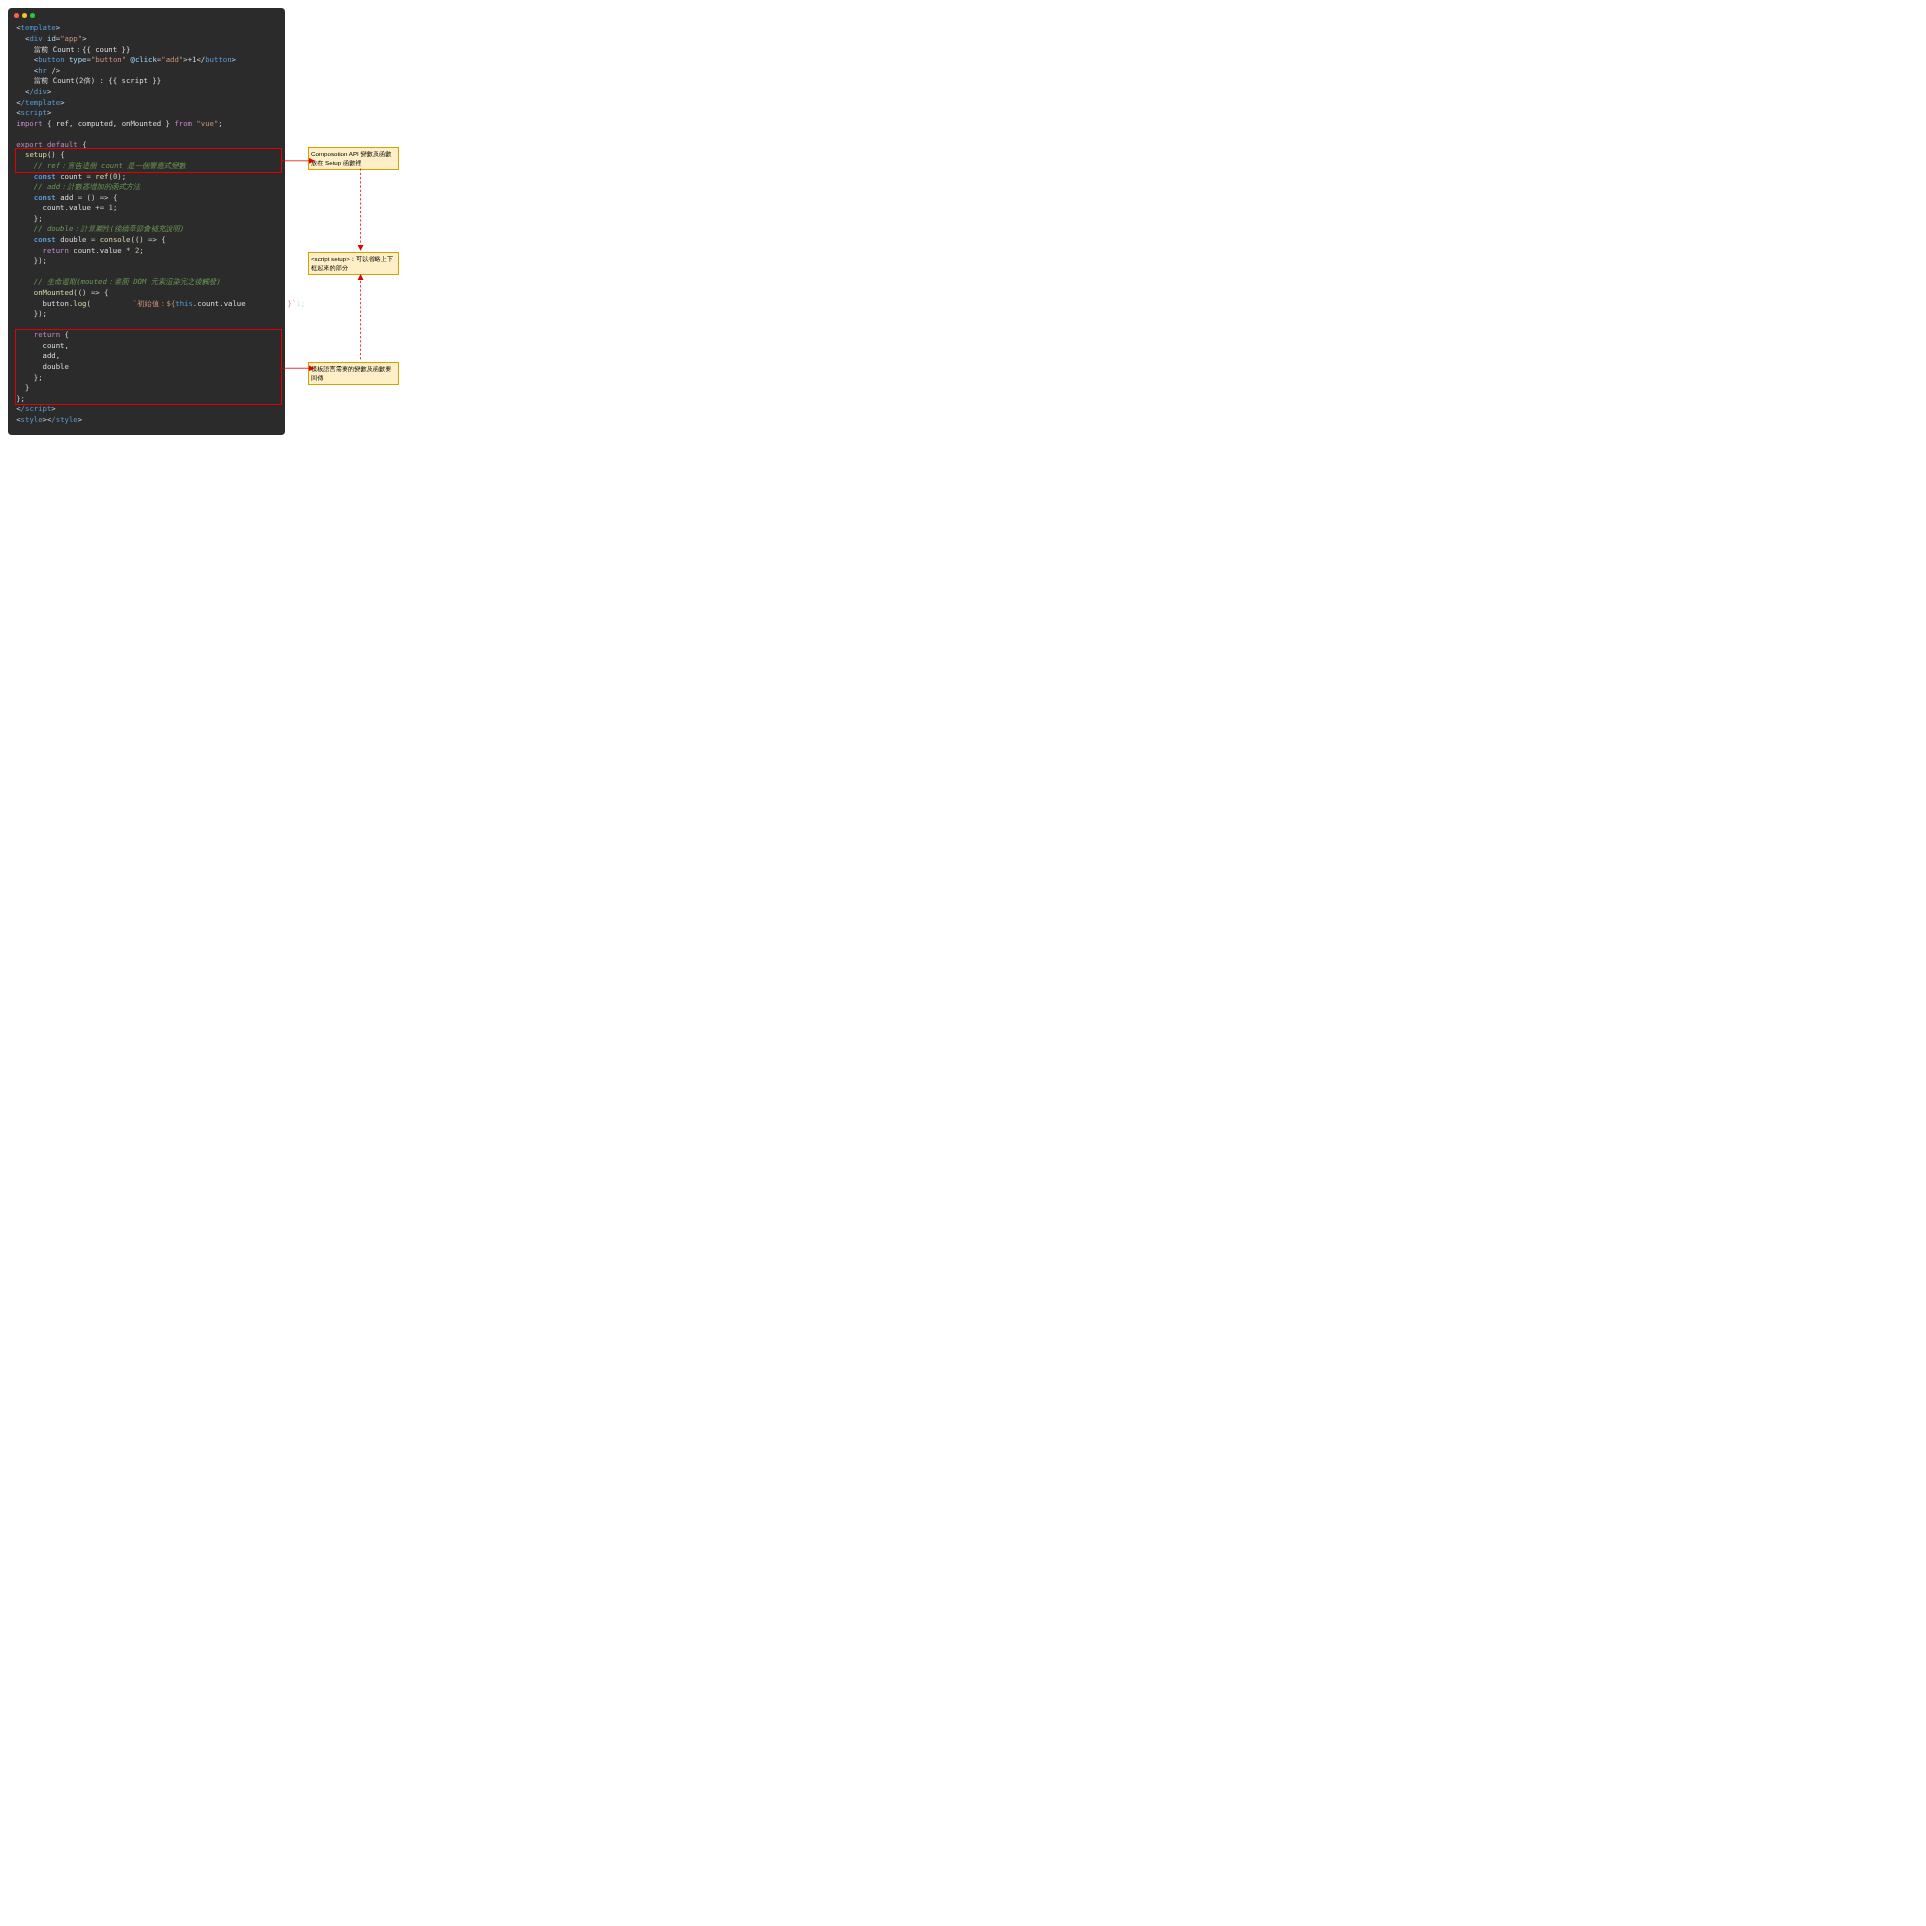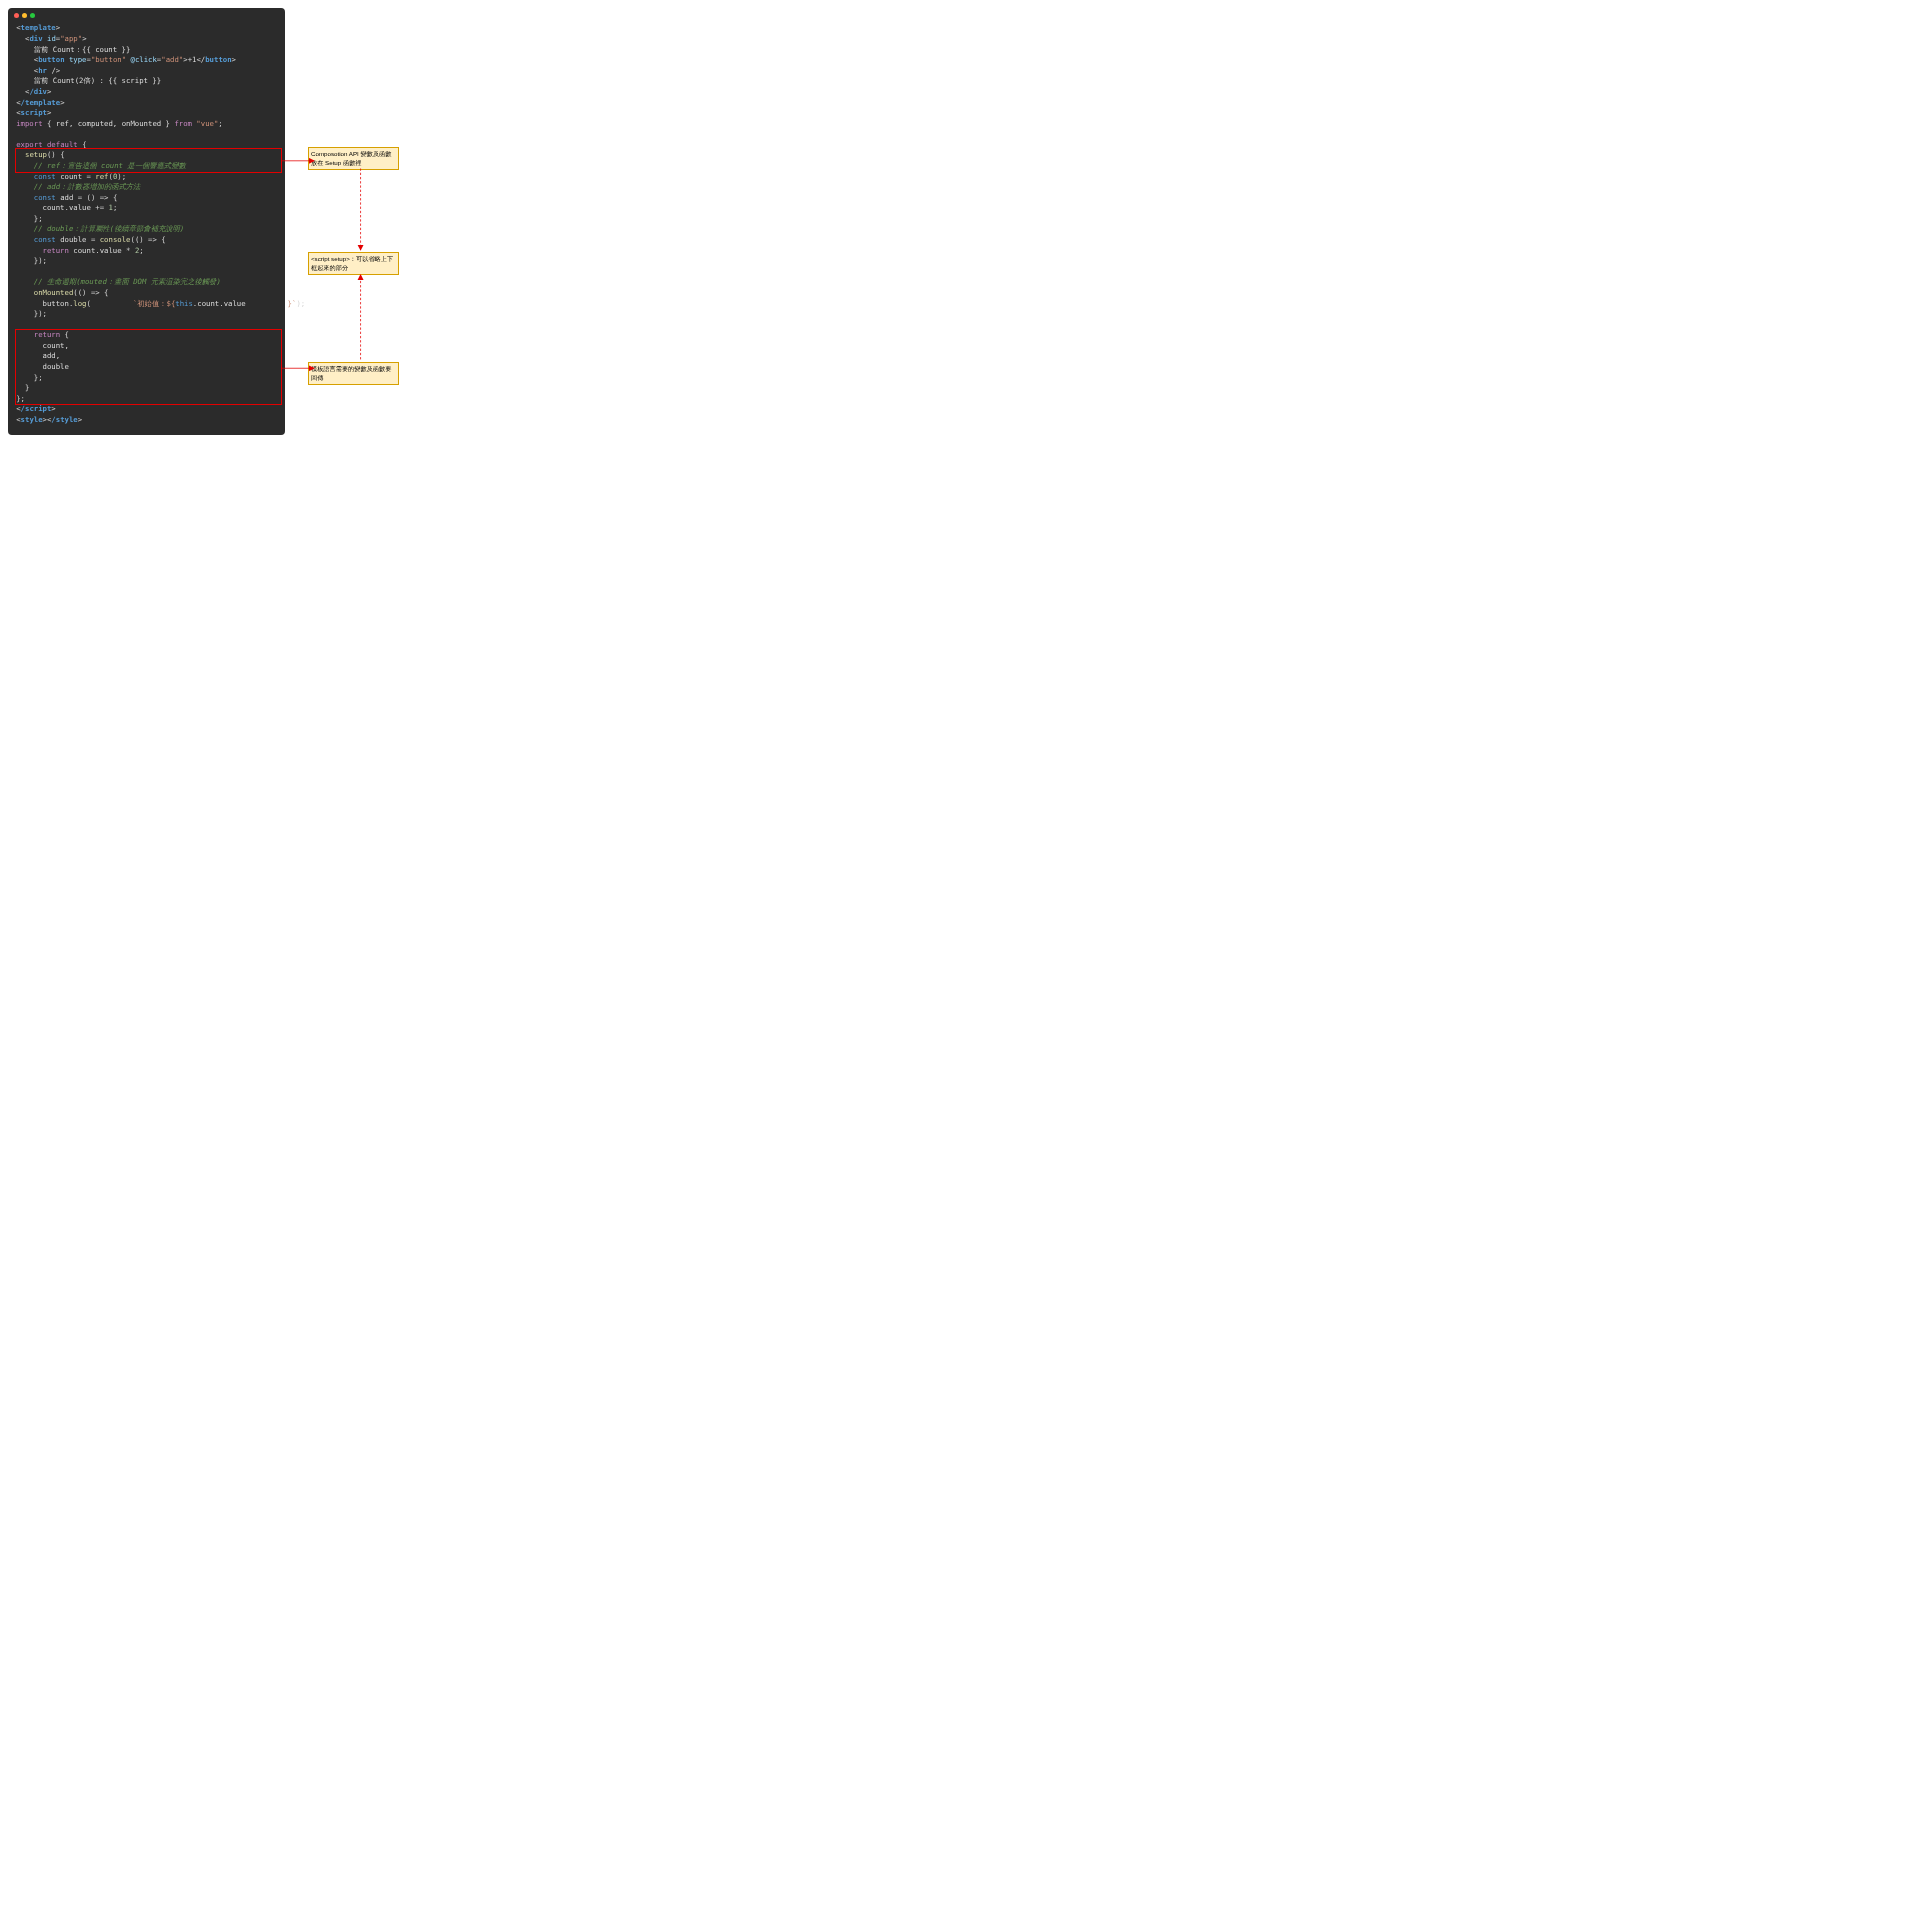--- a/index.html
+++ b/index.html
@@ -35,31 +35,31 @@
   .code {
     font-size: 7.3px;
     line-height: 1.45;
     padding: 2.3px 8.5px 1.5px 8.5px;
     color: #d5d5d5;
     white-space: pre;
     position: relative;
   }
   .punct { color: #d5d5d5; }
   .tag-angle { color: #d5d5d5; }
-  .tag-name { color: #569cd6; font-weight: bold; }
+  .tag-name { color: #569cd6; }
   .attr-name { color: #9cdcfe; }
   .attr-val { color: #ce9178; }
   .text-content { color: #dcdcdc; margin-top: 36px; }
   .keyword { color: #c586c0; }
   .ident { color: #dcdcdc; }
   .func { color: #dcdcaa; }
   .number { color: #b5cea8; }
   .string { color: #ce9178; }
   .comment { color: #6a9955; font-style: italic; }
-  .const-kw { color: #569cd6; }
+  .const-kw { color: #569cd6; font-weight: bold; }
   .this-kw { color: #569cd6; }
   .tmpl-lit { color: #ce9178; margin-left: 42px; }
 
   .red-frame {
     position: absolute;
     border: 1.2px solid #e40000;
     pointer-events: none;
   }
 
   .annotations {

